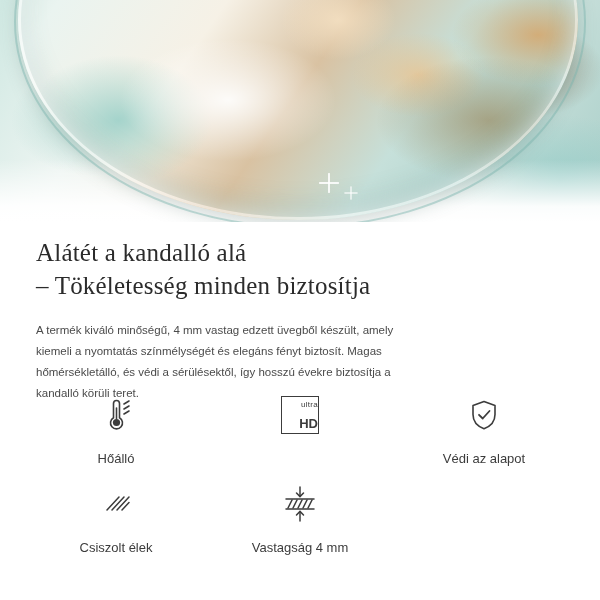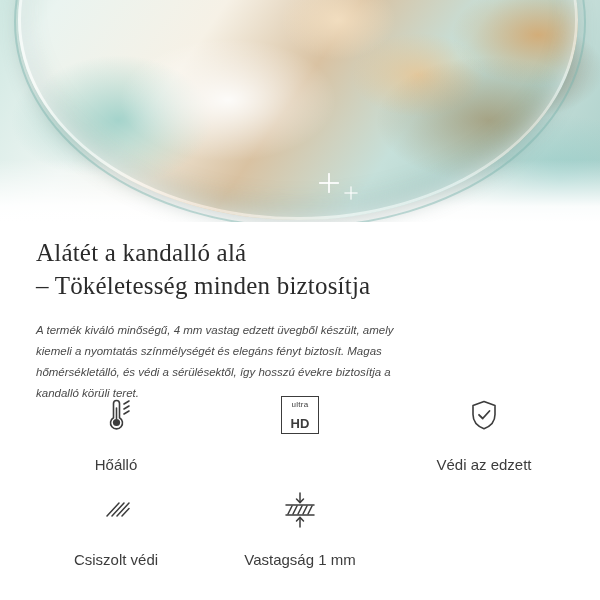--- a/index.html
+++ b/index.html
@@ -117,21 +117,20 @@
     color: #2b2b2b;
     letter-spacing: 0.2px;
   }
   .headline .line { display: block; }
   .body-copy {
     margin: 0;
     padding: 18px 50px 0 36px;
     font-size: 11.5px;
     line-height: 21px;
     color: #4a4a4a;
-    font-style: italic;
   }
 
   
   .features {
     position: absolute;
     left: 0;
     top: 392px;
     width: 600px;
     display: grid;
     grid-template-columns: repeat(3, 1fr);
@@ -145,32 +144,32 @@
     align-items: center;
     justify-content: flex-start;
   }
   .feature-icon {
     height: 46px;
     display: flex;
     align-items: center;
     justify-content: center;
   }
   .feature-label {
-    margin-top: 20px;
-    font-size: 15px;
+    margin-top: 14px;
+    font-size: 13px;
     color: #3c3c3c;
     line-height: 13px;
   }
   .ultrahd-badge {
     width: 36px;
     height: 36px;
     border: 1.6px solid #3c3c3c;
     display: flex;
     flex-direction: column;
-    align-items: center;
+    align-items: flex-end;
     justify-content: center;
     line-height: 1;
   }
   .ultrahd-badge .u1 { font-size: 8px; color: #3c3c3c; letter-spacing: 0.3px; }
   .ultrahd-badge .u2 { font-size: 13px; font-weight: bold; color: #3c3c3c; margin-top: 8px; }
 </style>
 </head>
 <body>
 
 <div class="page">
@@ -220,53 +219,53 @@
       </div>
     </div>
 
     <div class="feature">
       <div class="feature-icon">
         <svg width="40" height="40" viewBox="0 0 40 40" aria-hidden="true">
           <path d="M20 6.5 31 10.5v9c0 7.2-4.8 11.9-11 14.2-6.2-2.3-11-7-11-14.2v-9z" fill="none" stroke="#3c3c3c" stroke-width="1.6" stroke-linejoin="round"></path>
           <path d="M15 19.8l3.7 3.7L25.5 16" fill="none" stroke="#3c3c3c" stroke-width="1.8" stroke-linecap="round" stroke-linejoin="round"></path>
         </svg>
       </div>
-      <div class="feature-label">Védi az edzett</div>
+      <div class="feature-label">Védi az alapot</div>
     </div>
 
 
     <div class="feature">
       <div class="feature-icon">
         <svg width="42" height="40" viewBox="0 0 42 40" aria-hidden="true">
           <g stroke="#3c3c3c" stroke-width="1.5" stroke-linecap="round" fill="none">
             <line x1="12" y1="26" x2="24" y2="13"></line>
             <line x1="17" y1="26" x2="29" y2="13"></line>
             <line x1="22" y1="26" x2="34" y2="13"></line>
             <line x1="27" y1="26" x2="34" y2="18.5"></line>
           </g>
         </svg>
       </div>
-      <div class="feature-label">Csiszolt védi</div>
+      <div class="feature-label">Csiszolt élek</div>
     </div>
 
     <div class="feature">
       <div class="feature-icon">
         <svg width="44" height="42" viewBox="0 0 44 42" aria-hidden="true">
           <g stroke="#3c3c3c" stroke-width="1.5" stroke-linecap="round" fill="none">
             <line x1="22" y1="4" x2="22" y2="13"></line>
             <path d="M18.5 10l3.5 3.6 3.5-3.6"></path>
             <line x1="22" y1="38" x2="22" y2="29"></line>
             <path d="M18.5 32l3.5-3.6 3.5 3.6"></path>
             <line x1="8" y1="16" x2="36" y2="16"></line>
             <line x1="8" y1="26" x2="36" y2="26"></line>
             <line x1="10" y1="25" x2="14" y2="17"></line>
             <line x1="15" y1="25" x2="19" y2="17"></line>
             <line x1="20" y1="25" x2="24" y2="17"></line>
             <line x1="25" y1="25" x2="29" y2="17"></line>
             <line x1="30" y1="25" x2="34" y2="17"></line>
           </g>
         </svg>
       </div>
-      <div class="feature-label">Vastagság 1 mm</div>
+      <div class="feature-label">Vastagság 4 mm</div>
     </div>
 
   </div>
 </div>
 
 </body></html>

